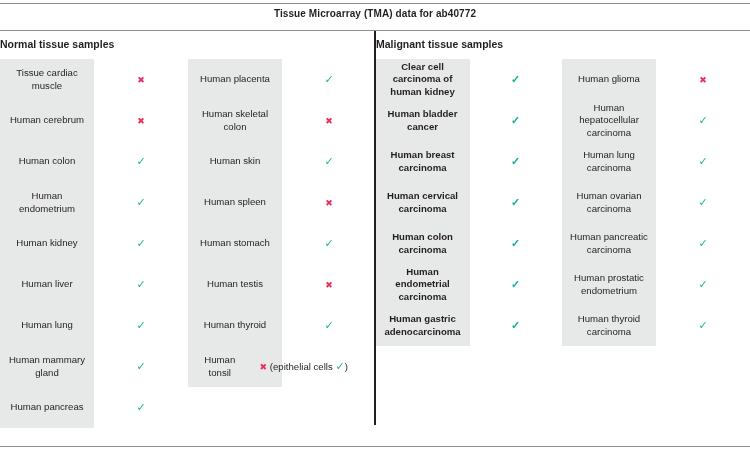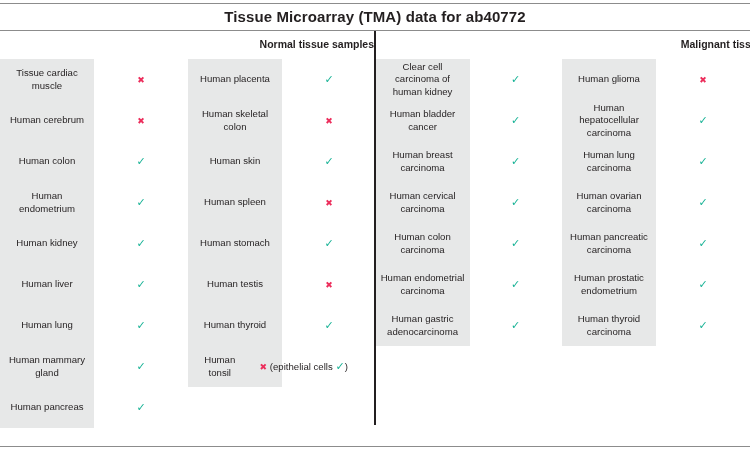--- a/index.html
+++ b/index.html
@@ -41,42 +41,42 @@
     background: #231f20;
   }
 
   
   .doc-title {
     position: absolute;
     left: 0;
     top: 8px;
     width: 750px;
     text-align: center;
-    font-size: 15px;
+    font-size: 10px;
     font-weight: bold;
     letter-spacing: 0.1px;
   }
   .group-title {
     position: absolute;
     top: 38px;
     font-size: 10.5px;
     font-weight: bold;
-    text-align: right;
+    text-align: left;
   }
   .group-title.normal    { left: 0px;   width: 374px; }
   .group-title.malignant { left: 376px; width: 432px; }
 
   
   .col {
     position: absolute;
     top: 59px;
   }
   .col-1 { left: 0px;   width: 188px; }
   .col-2 { left: 188px; width: 188px; }
-  .col-3 { left: 376px; width: 186px; }
+  .col-3 { left: 376px; width: 186px; font-weight: bold; }
   .col-4 { left: 562px; width: 216px; }
 
   .label-band {
     position: absolute;
     top: 0;
     width: 94px;
     background: #e7e8e8;
   }
   .col-1 .label-band { left: 0px; }
   .col-2 .label-band { left: 0px; }

